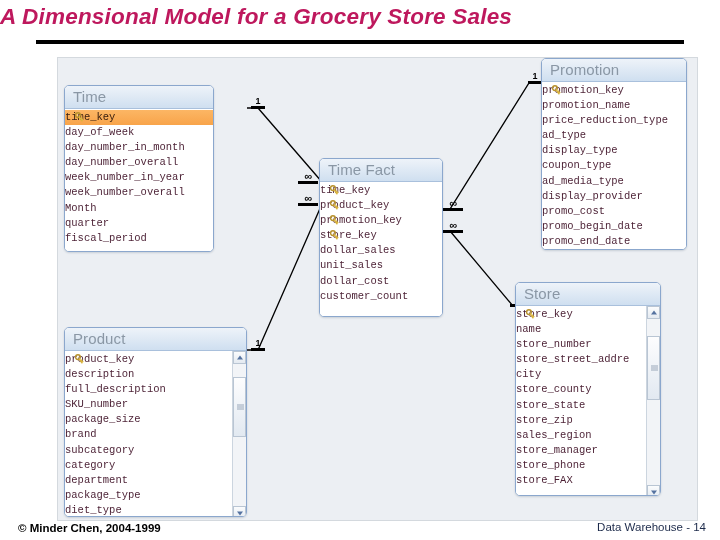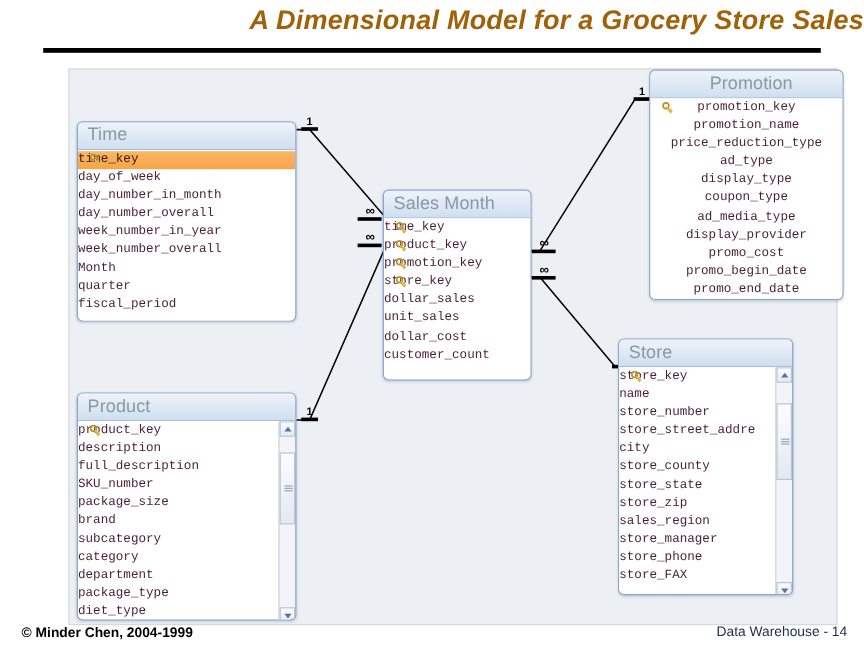--- a/index.html
+++ b/index.html
@@ -6,23 +6,23 @@
   body{
     width:720px;height:540px;background:#ffffff;
     font-family:"Liberation Sans", sans-serif;
     overflow:hidden;position:relative;
   }
   .slide{position:absolute;inset:0;}
 
   
   #slide-title{
     position:absolute;left:0;top:4px;width:720px;
-    text-align:right;
+    text-align:left;
     font-size:22.5px;font-weight:bold;font-style:italic;
-    color:#a16207;letter-spacing:.2px;
+    color:#be185d;letter-spacing:.2px;
     font-family:"Liberation Sans", sans-serif;
   }
   #title-rule{
     position:absolute;left:36px;top:40px;width:648px;height:4px;
     background:#000000;
   }
 
   
   #diagram-panel{
     position:absolute;left:57px;top:57px;width:641px;height:464px;
@@ -170,41 +170,41 @@
     </div>
 
     <div class="card" style="left:452px;top:237px;width:14px;">
       <span>1</span><span class="bar"></span>
     </div>
 
     <div class="card" style="left:193px;top:281px;width:14px;">
       <span>1</span><span class="bar"></span>
     </div>
 
-    <div class="tbl" id="tbl-time" style="left:6px;top:27px;width:183px;height:167px;margin-top:16px;">
+    <div class="tbl" id="tbl-time" style="left:6px;top:27px;width:150px;height:167px;">
       <div class="tbl-head">Time</div>
       <div class="tbl-body" style="height:144px;">
           <div class="fld pk sel"><svg class="keyic" viewBox="0 0 12 12">
               <circle cx="4.3" cy="3.4" r="2.6" fill="none" stroke="#b8922c" stroke-width="1.5"></circle>
               <circle cx="4.3" cy="3.4" r="0.8" fill="#fff6cf"></circle>
               <path d="M5.6 5.2 L8.6 9.6 M7.0 7.3 L8.6 6.6 M8.1 8.9 L9.6 8.2" stroke="#d9b43f" stroke-width="1.6" fill="none" stroke-linecap="round"></path>
             </svg><span>time_key</span></div>
           <div class="fld"><span>day_of_week</span></div>
           <div class="fld"><span>day_number_in_month</span></div>
           <div class="fld"><span>day_number_overall</span></div>
           <div class="fld"><span>week_number_in_year</span></div>
           <div class="fld"><span>week_number_overall</span></div>
           <div class="fld"><span>Month</span></div>
           <div class="fld"><span>quarter</span></div>
           <div class="fld"><span>fiscal_period</span></div>
         </div>
     </div>
 
     <div class="tbl" id="tbl-salesfact" style="left:261px;top:100px;width:124px;height:159px;">
-      <div class="tbl-head">Sales Month</div>
+      <div class="tbl-head">Time Fact</div>
       <div class="tbl-body" style="height:136px;">
           <div class="fld pk"><svg class="keyic" viewBox="0 0 12 12">
               <circle cx="4.3" cy="3.4" r="2.6" fill="none" stroke="#b8922c" stroke-width="1.5"></circle>
               <circle cx="4.3" cy="3.4" r="0.8" fill="#fff6cf"></circle>
               <path d="M5.6 5.2 L8.6 9.6 M7.0 7.3 L8.6 6.6 M8.1 8.9 L9.6 8.2" stroke="#d9b43f" stroke-width="1.6" fill="none" stroke-linecap="round"></path>
             </svg><span>time_key</span></div>
           <div class="fld pk"><svg class="keyic" viewBox="0 0 12 12">
               <circle cx="4.3" cy="3.4" r="2.6" fill="none" stroke="#b8922c" stroke-width="1.5"></circle>
               <circle cx="4.3" cy="3.4" r="0.8" fill="#fff6cf"></circle>
               <path d="M5.6 5.2 L8.6 9.6 M7.0 7.3 L8.6 6.6 M8.1 8.9 L9.6 8.2" stroke="#d9b43f" stroke-width="1.6" fill="none" stroke-linecap="round"></path>
@@ -219,21 +219,21 @@
               <circle cx="4.3" cy="3.4" r="0.8" fill="#fff6cf"></circle>
               <path d="M5.6 5.2 L8.6 9.6 M7.0 7.3 L8.6 6.6 M8.1 8.9 L9.6 8.2" stroke="#d9b43f" stroke-width="1.6" fill="none" stroke-linecap="round"></path>
             </svg><span>store_key</span></div>
           <div class="fld"><span>dollar_sales</span></div>
           <div class="fld"><span>unit_sales</span></div>
           <div class="fld"><span>dollar_cost</span></div>
           <div class="fld"><span>customer_count</span></div>
         </div>
     </div>
 
-    <div class="tbl" id="tbl-promotion" style="left:483px;top:0px;width:162px;height:192px;text-align:center;">
+    <div class="tbl" id="tbl-promotion" style="left:483px;top:0px;width:146px;height:192px;">
       <div class="tbl-head">Promotion</div>
       <div class="tbl-body" style="height:169px;">
           <div class="fld pk"><svg class="keyic" viewBox="0 0 12 12">
               <circle cx="4.3" cy="3.4" r="2.6" fill="none" stroke="#b8922c" stroke-width="1.5"></circle>
               <circle cx="4.3" cy="3.4" r="0.8" fill="#fff6cf"></circle>
               <path d="M5.6 5.2 L8.6 9.6 M7.0 7.3 L8.6 6.6 M8.1 8.9 L9.6 8.2" stroke="#d9b43f" stroke-width="1.6" fill="none" stroke-linecap="round"></path>
             </svg><span>promotion_key</span></div>
           <div class="fld"><span>promotion_name</span></div>
           <div class="fld"><span>price_reduction_type</span></div>
           <div class="fld"><span>ad_type</span></div>

